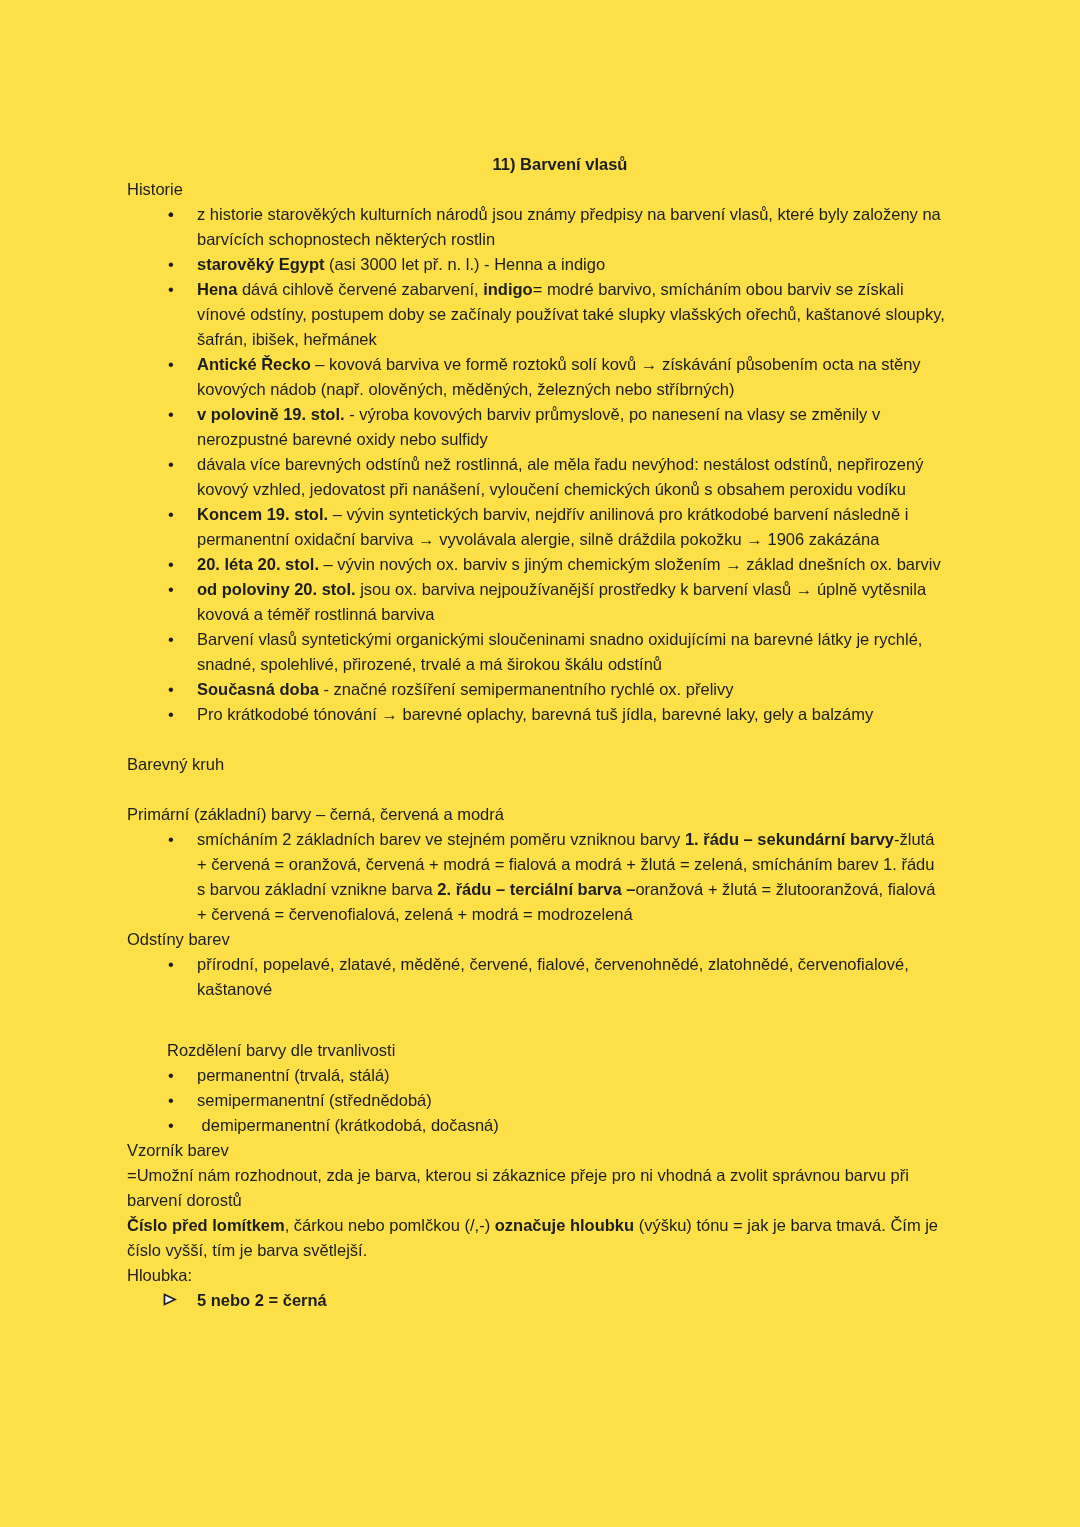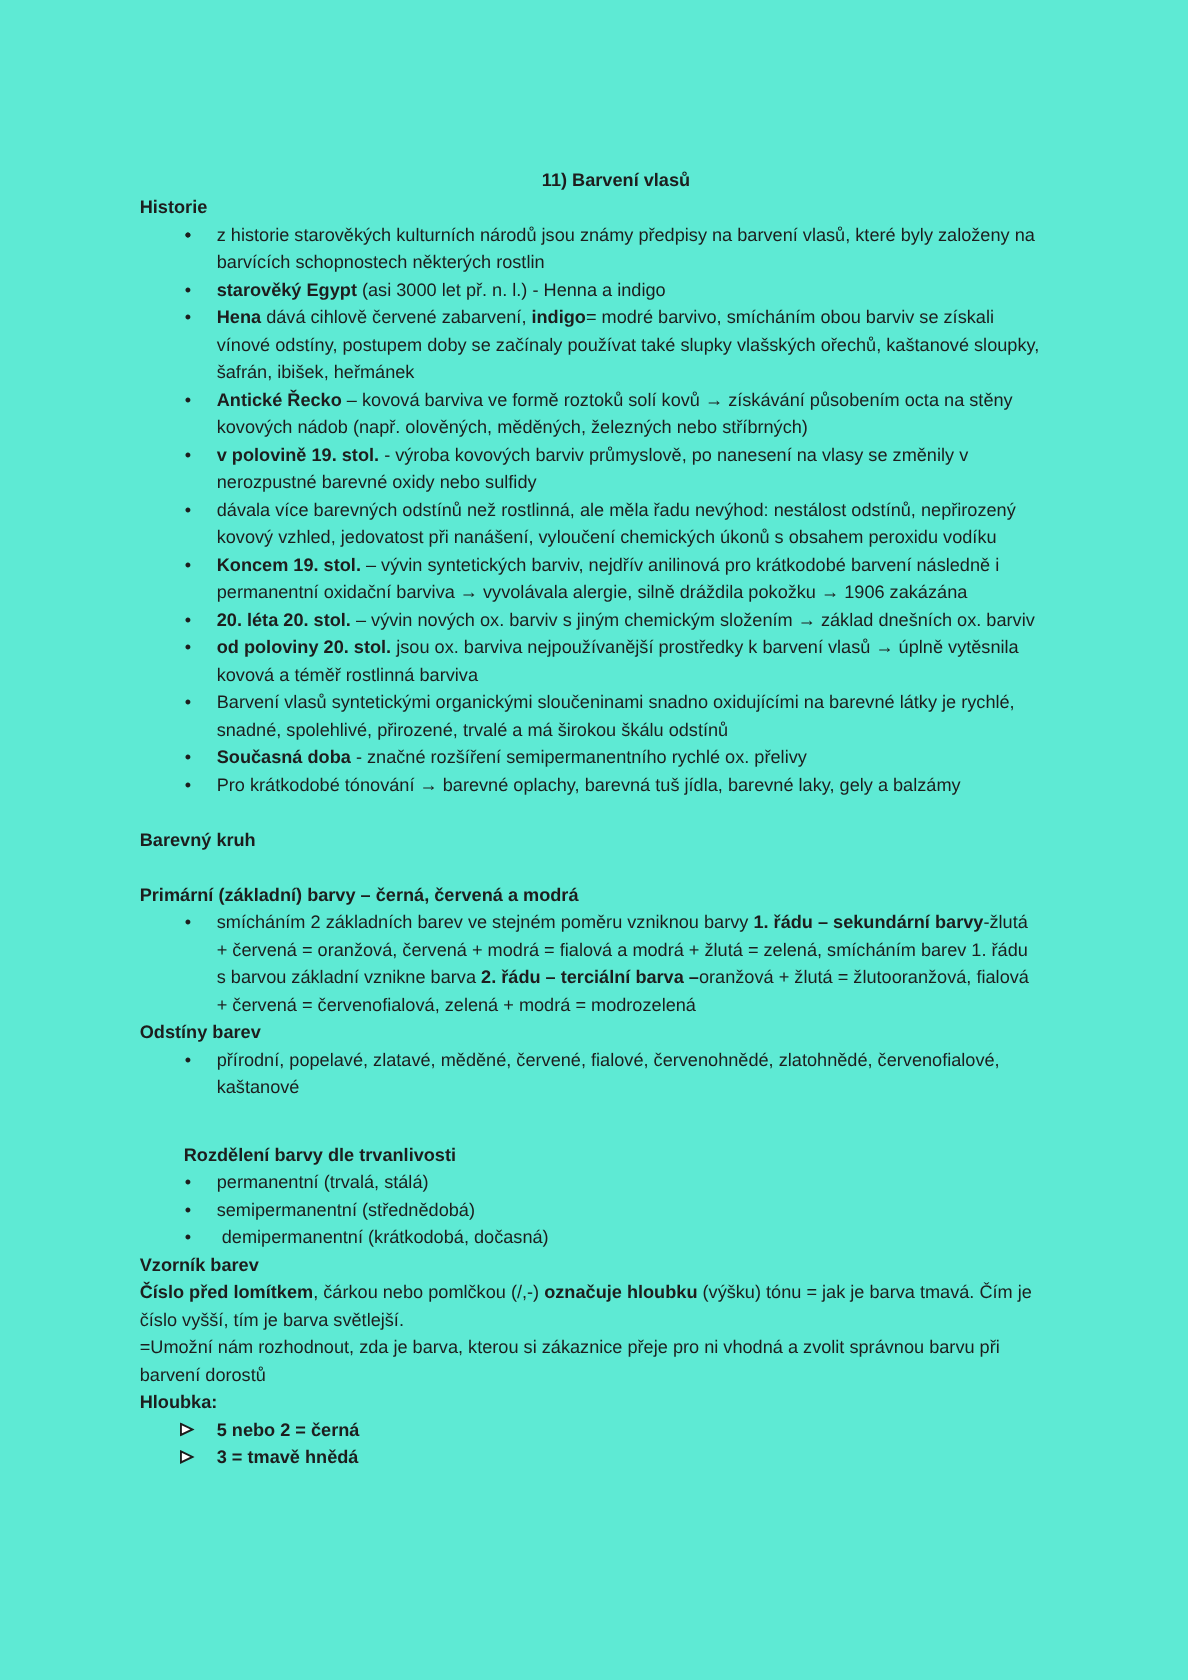--- a/index.html
+++ b/index.html
@@ -1,38 +1,38 @@
 <!DOCTYPE html>
 <html><head>
 <meta charset="utf-8">
 <style>
   html, body { margin: 0; padding: 0; background: #ffffff; }
   .page {
     position: relative;
     width: 1080px;
     height: 1527px;
-    background: #5eead4;
+    background: #fde047;
     overflow: hidden;
     color: #1d1d1d;
     font-family: "Liberation Sans", "DejaVu Sans", sans-serif;
     font-size: 16.5px;
     line-height: 25px;
   }
   .content {
     position: absolute;
     left: 127px;
     top: 152px;
     width: 820px;
   }
   .title {
     font-weight: 700;
     text-align: center;
     padding-left: 46px;
   }
-  .heading { font-weight: 700; }
+  .heading { font-weight: 400; }
   .heading.indent { padding-left: 40px; margin-top: 36px; }
   .para {}
   .gap { height: 25px; }
   .row { position: relative; padding-left: 70px; }
   .marker {
     position: absolute;
     left: 41px;
     top: 0;
     width: 20px;
   }
@@ -74,26 +74,23 @@
         <div class="list">
           <div class="row"><span class="marker">•</span><span class="text"><span class="seg">přírodní, popelavé, zlatavé, měděné, červené, fialové, červenohnědé, zlatohnědé, červenofialové, kaštanové</span></span></div>
         </div>
         <div class="heading indent">Rozdělení barvy dle trvanlivosti</div>
         <div class="list">
           <div class="row"><span class="marker">•</span><span class="text"><span class="seg">permanentní (trvalá, stálá)</span></span></div>
           <div class="row"><span class="marker">•</span><span class="text"><span class="seg">semipermanentní (střednědobá)</span></span></div>
           <div class="row"><span class="marker">•</span><span class="text"><span class="seg"> demipermanentní (krátkodobá, dočasná)</span></span></div>
         </div>
         <div class="heading">Vzorník barev</div>
+        <div class="para"><span class="seg">=Umožní nám rozhodnout, zda je barva, kterou si zákaznice přeje pro ni vhodná a zvolit správnou barvu při barvení dorostů</span></div>
         <div class="para"><span class="seg bold">Číslo před lomítkem</span><span class="seg">, čárkou nebo pomlčkou (/,-) </span><span class="seg bold">označuje hloubku</span><span class="seg"> (výšku) tónu = jak je barva tmavá. Čím je číslo vyšší, tím je barva světlejší.</span></div>
-        <div class="para"><span class="seg">=Umožní nám rozhodnout, zda je barva, kterou si zákaznice přeje pro ni vhodná a zvolit správnou barvu při barvení dorostů</span></div>
         <div class="heading">Hloubka:</div>
         <div class="list">
           <div class="row"><span class="marker arrow"><svg width="14" height="13" viewBox="0 0 14 13">
                 <path d="M1.5 1.5 L12 6.5 L1.5 11.5 Z" fill="#ffffff" stroke="#1d1d1d" stroke-width="1.7" stroke-linejoin="miter"></path>
               </svg></span><span class="text"><span class="seg bold">5 nebo 2 = černá</span></span></div>
-          <div class="row"><span class="marker arrow"><svg width="14" height="13" viewBox="0 0 14 13">
-                <path d="M1.5 1.5 L12 6.5 L1.5 11.5 Z" fill="#ffffff" stroke="#1d1d1d" stroke-width="1.7" stroke-linejoin="miter"></path>
-              </svg></span><span class="text"><span class="seg bold">3 = tmavě hnědá</span></span></div>
         </div>
       </div>
   </div>
 </div>
 
 </body></html>

